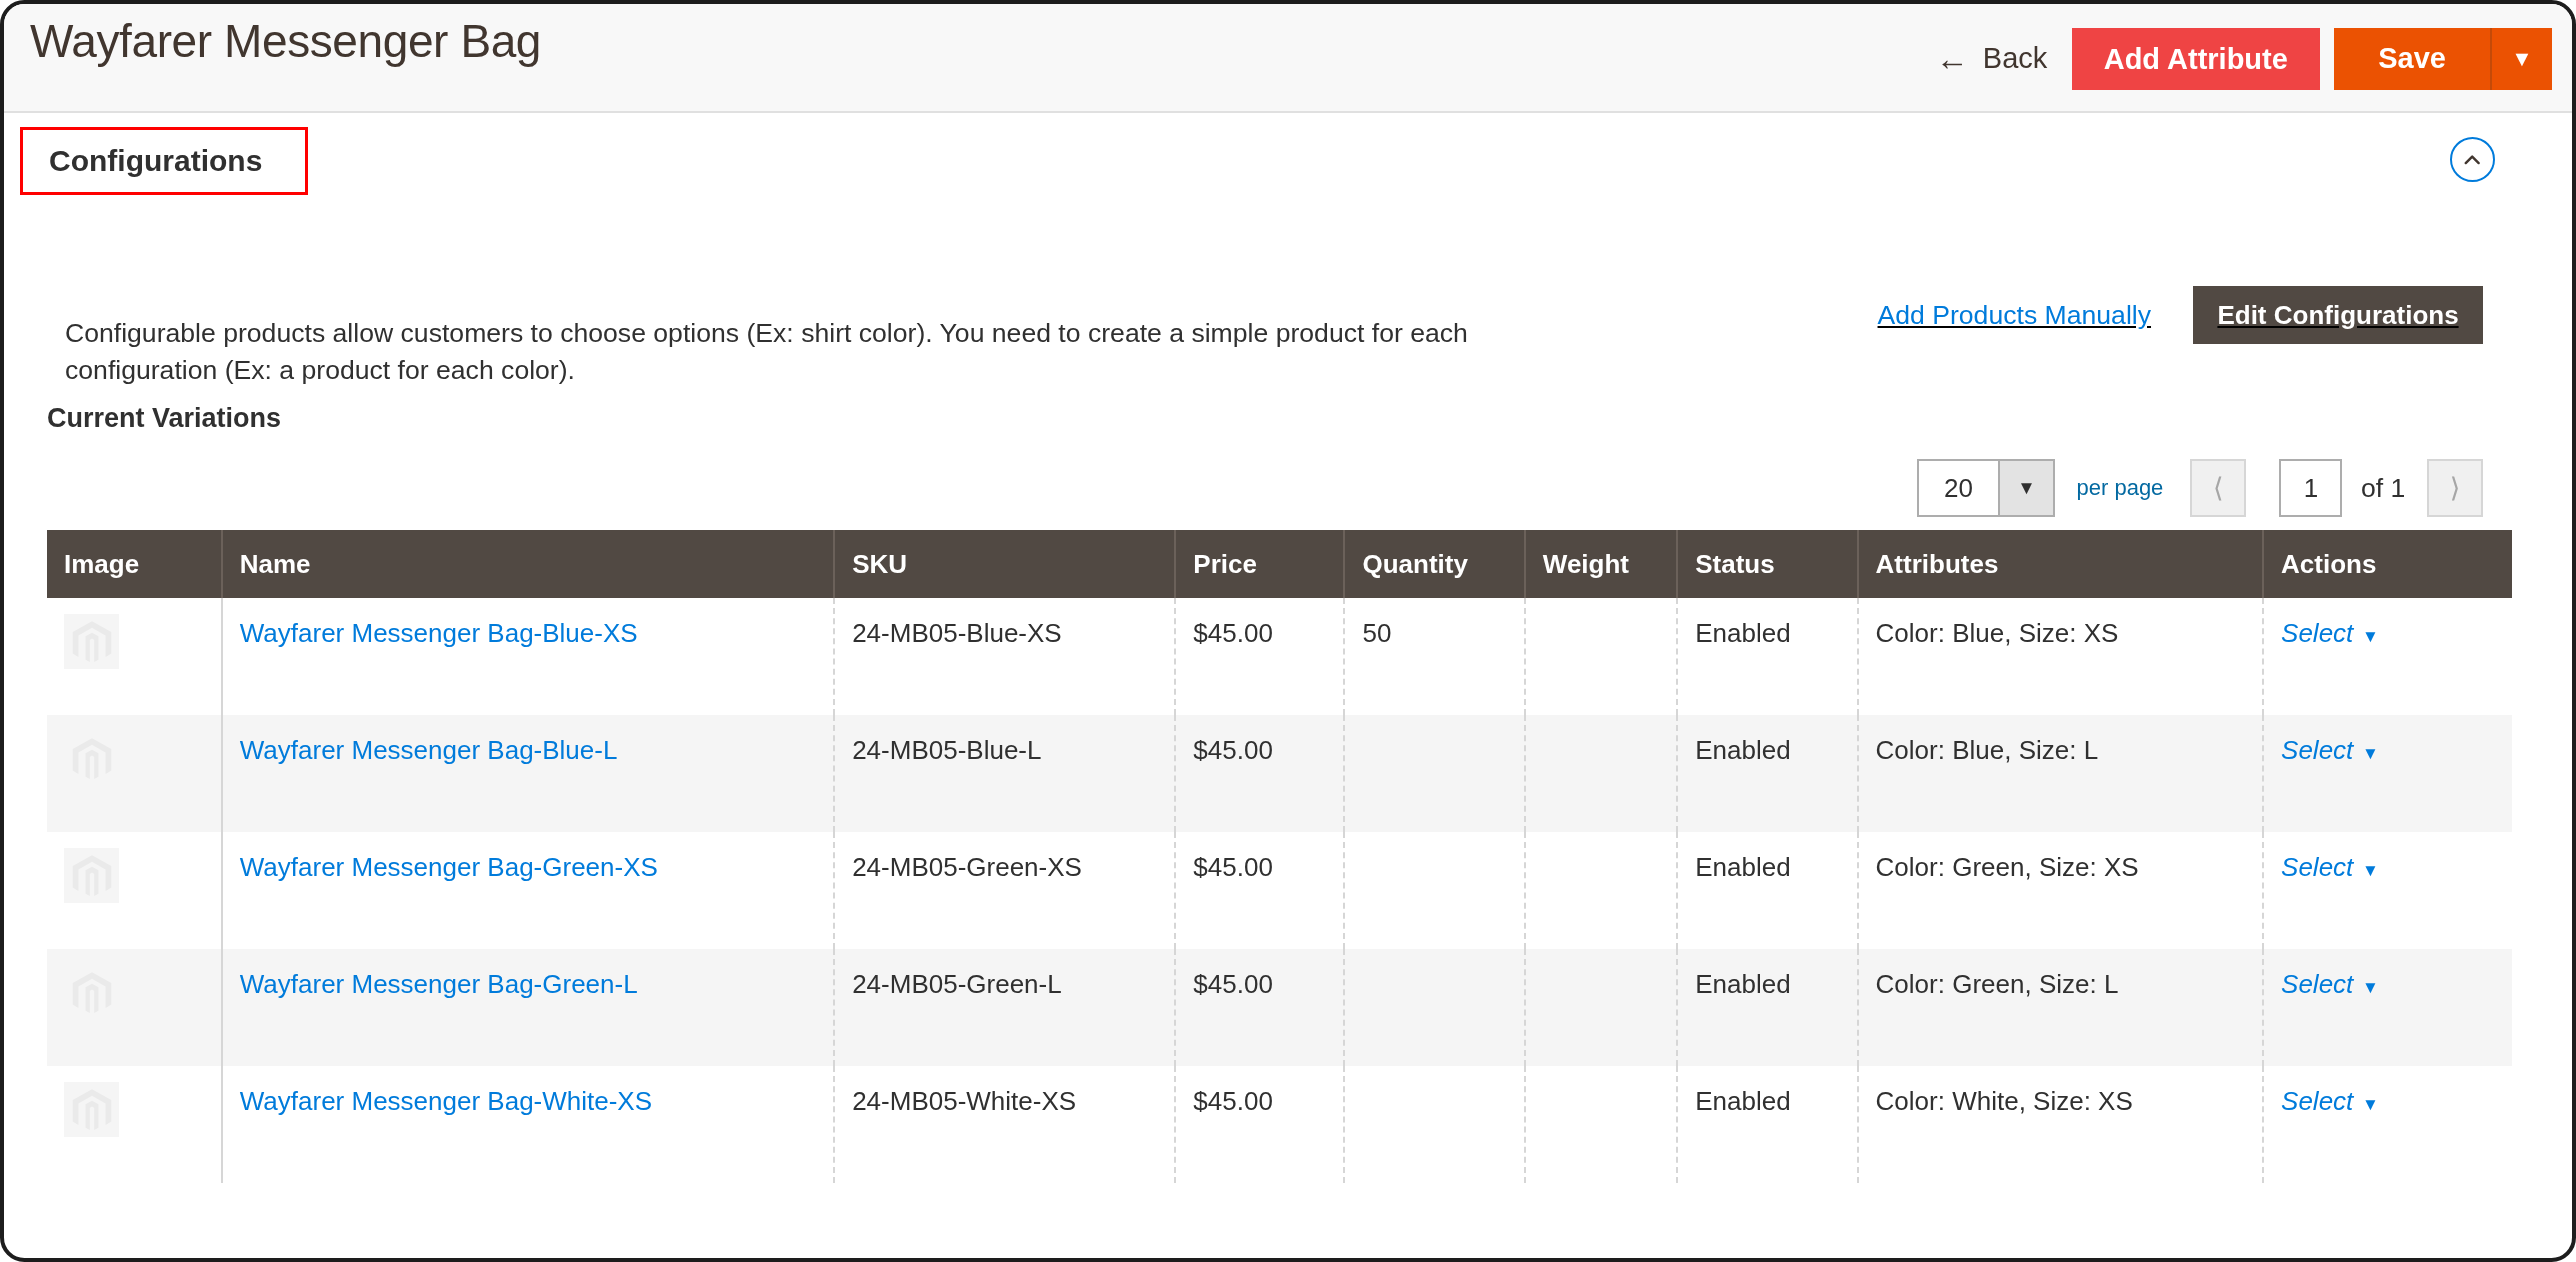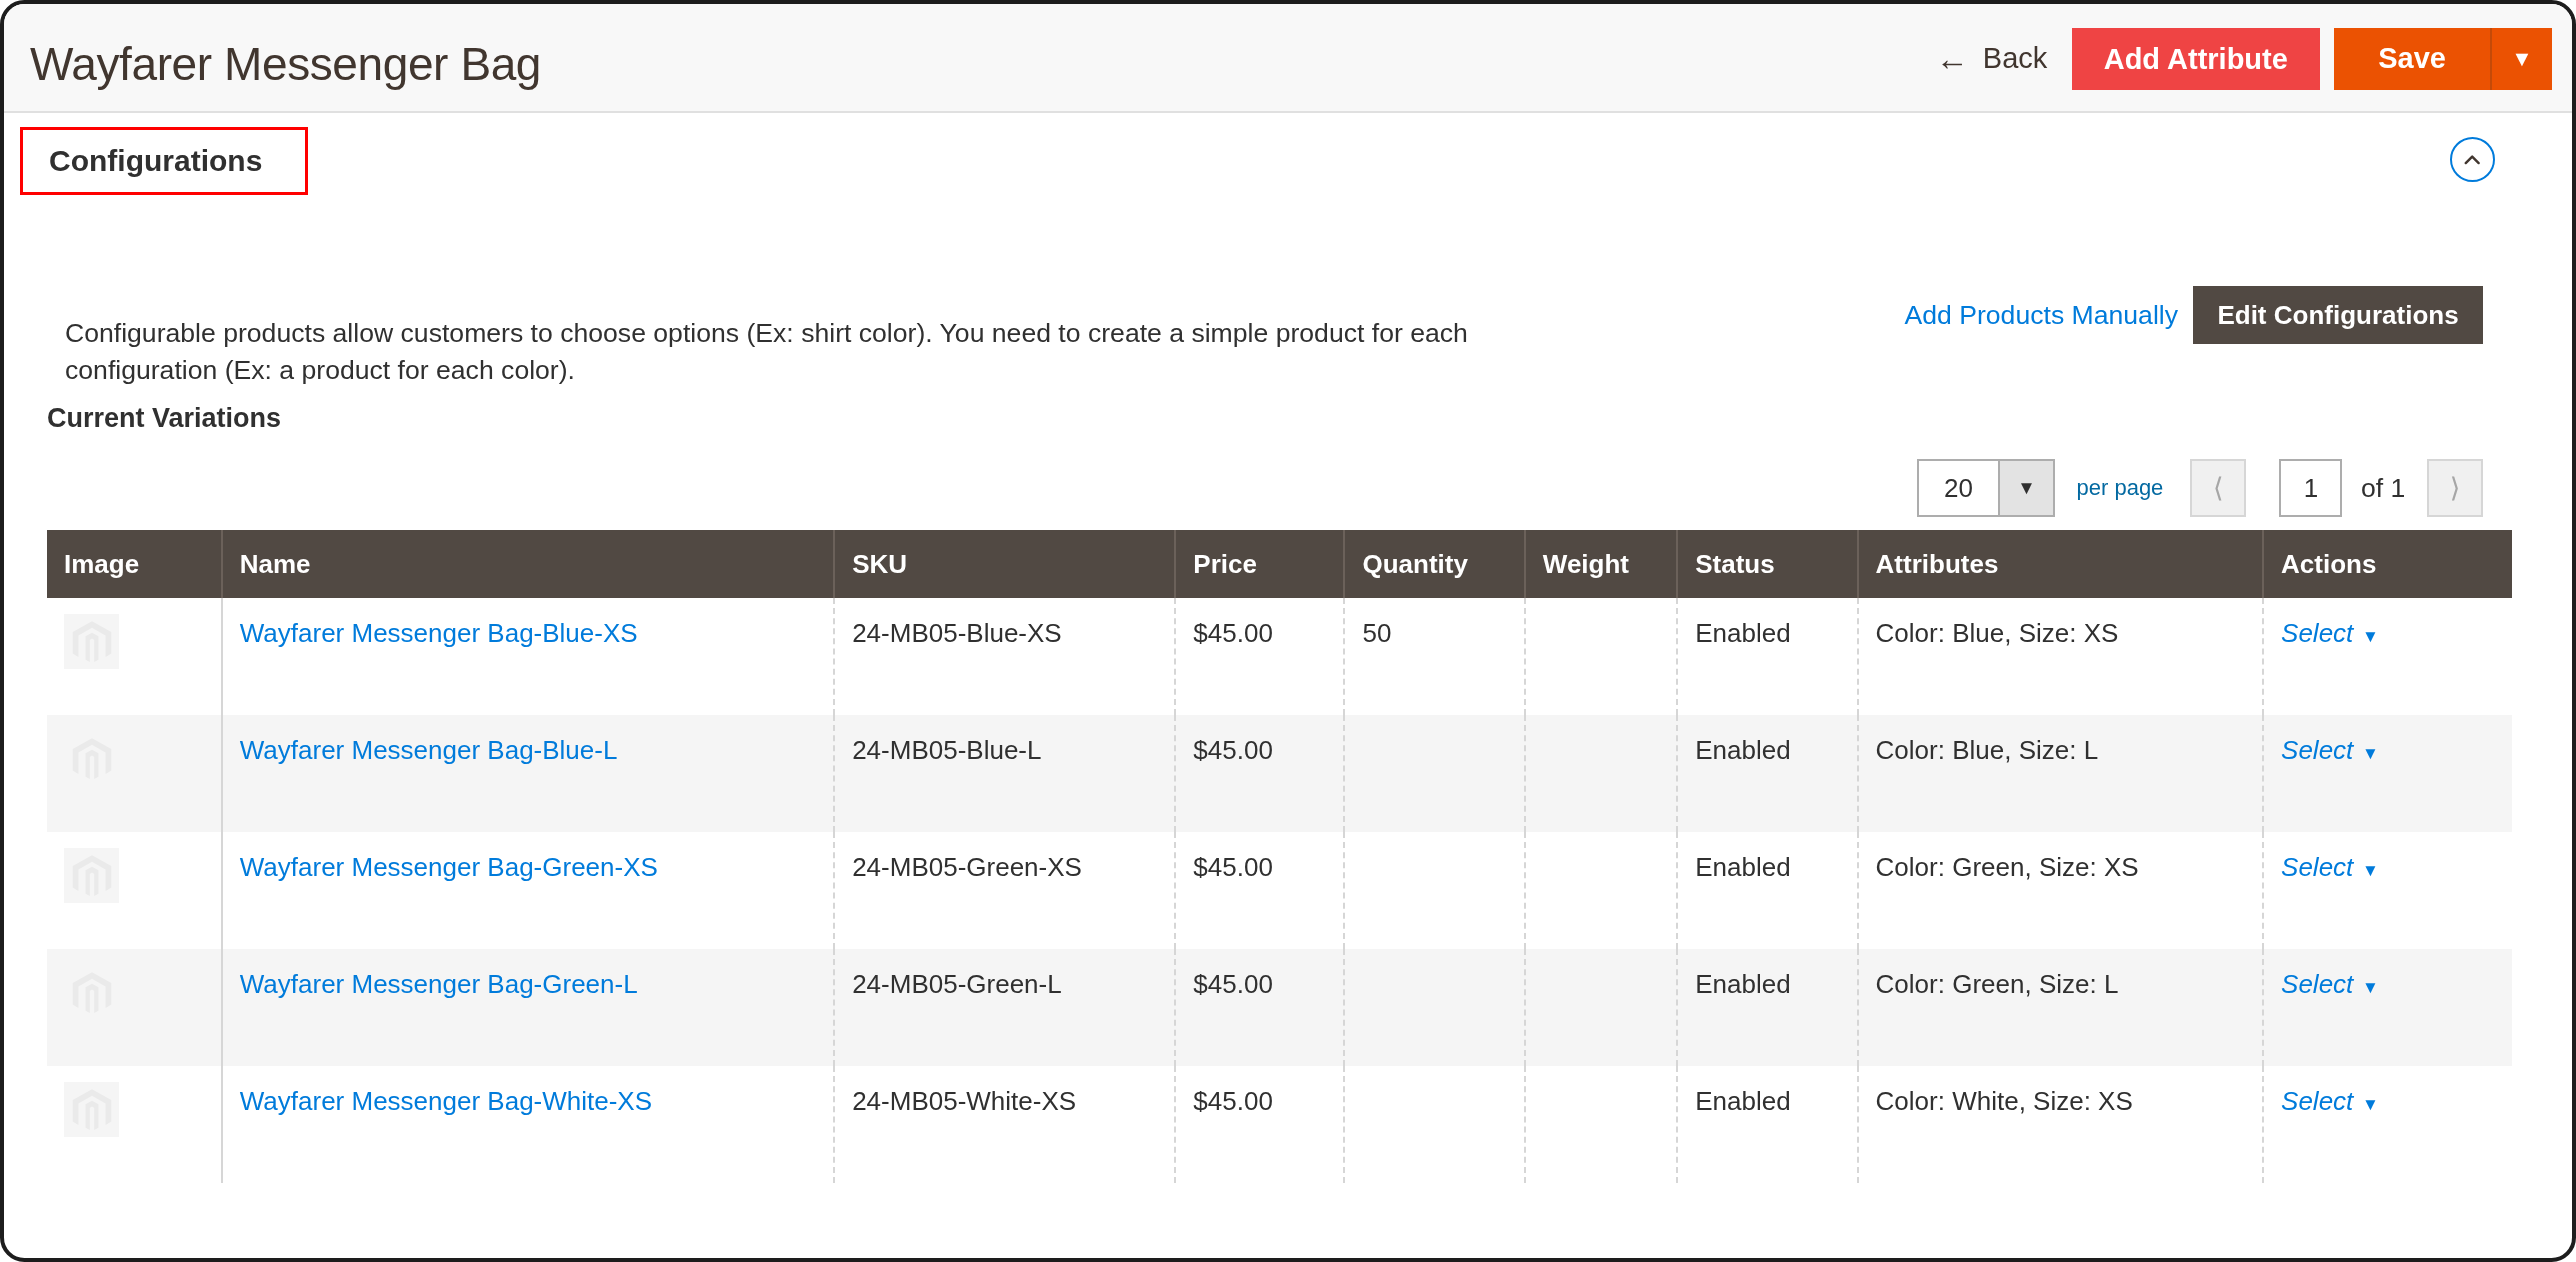--- a/index.html
+++ b/index.html
@@ -33,21 +33,21 @@
     left: 0; top: 0;
     width: 100%;
     height: 109px;
     box-sizing: border-box;
     background: #f8f8f8;
     border-bottom: 2.2px solid #e0e0e0;
   }
   #page-title {
     position: absolute;
     left: 26px;
-    top: 33px;
+    top: 10px;
     font-size: 46px;
     font-weight: 400;
     color: #41362f;
     letter-spacing: -0.4px;
     white-space: nowrap;
   }
   #header-actions {
     position: absolute;
     right: 0;
     top: 0;
@@ -175,21 +175,22 @@
     font-size: 26.6px;
     line-height: 1.42;
     color: #303030;
   }
   #section-top-actions {
     position: absolute;
     right: 89px;
     top: 79px;
     display: flex;
     align-items: center;
-    gap: 15px;
+    gap: 42px;
+    text-decoration: underline;
   }
   #add-products-manually-link {
     font-size: 26.6px;
     color: #007bdb;
     cursor: pointer;
     white-space: nowrap;
   }
   #edit-configurations-button {
     background: #514943;
     color: #ffffff;

